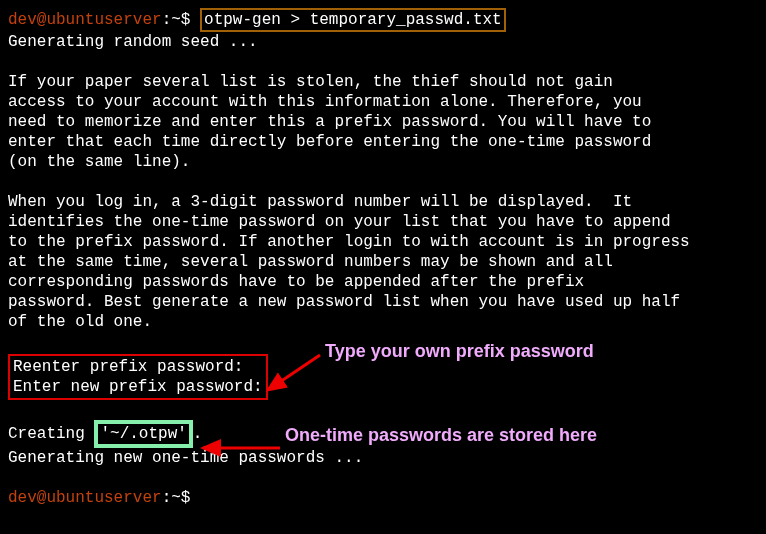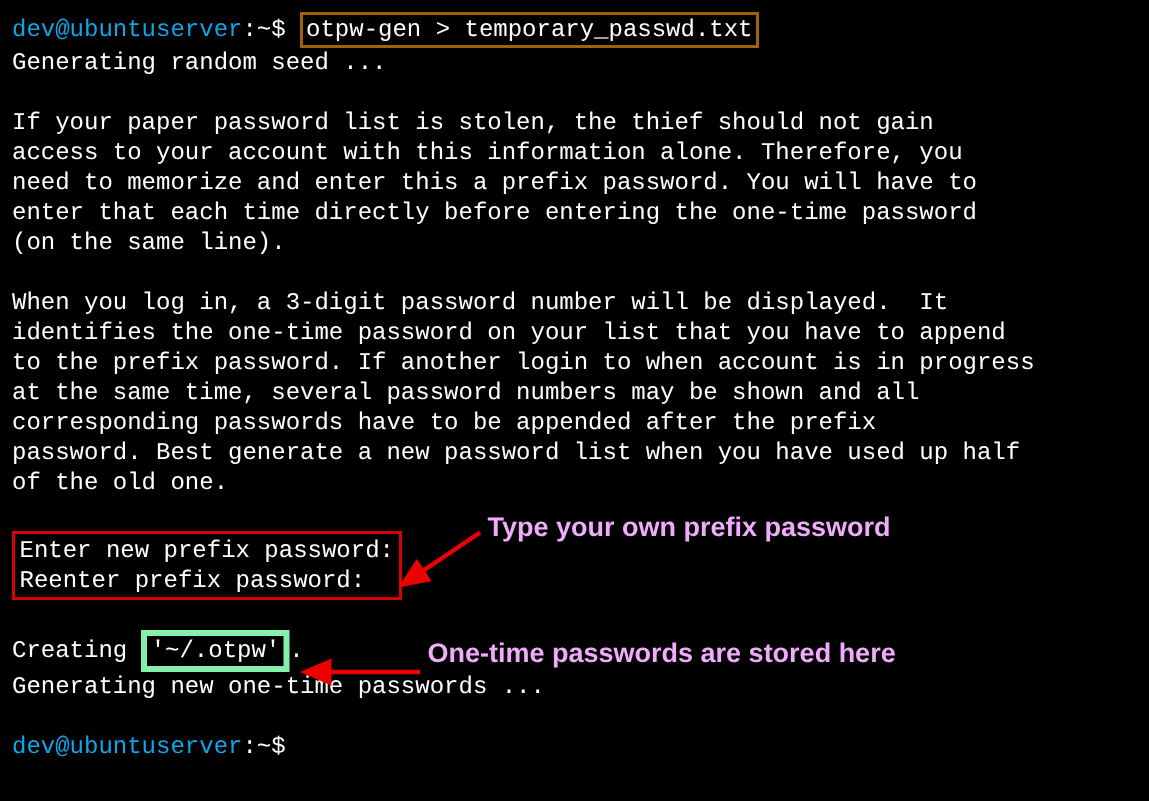--- a/index.html
+++ b/index.html
@@ -16,21 +16,21 @@
       height: 534px;
       padding: 8px;
       position: relative;
       overflow: hidden;
       line-height: 1.25;
     }
     .terminal-line {
       white-space: pre-wrap;
     }
     .prompt-user {
-      color: #0ea5e9;
+      color: #c2410c;
     }
     .command-box {
       border: 2px solid #a16207;
       padding: 0 2px;
       display: inline-block;
     }
     .prefix-box {
       border: 2px solid #d00;
       display: inline-block;
       padding: 1px 3px;
@@ -59,39 +59,39 @@
 </head>
 <body>
 
 
 
 <div class="terminal-line"><span class="prompt-user">dev@ubuntuserver</span><span>:~$ </span><span class="command-box">otpw-gen &gt; temporary_passwd.txt</span></div>
 
 <div class="terminal-line">Generating random seed ...</div>
 <div class="blank-line"></div>
 
-<div class="terminal-line">If your paper password list is stolen, the thief should not gain</div>
+<div class="terminal-line">If your paper several list is stolen, the thief should not gain</div>
 <div class="terminal-line">access to your account with this information alone. Therefore, you</div>
 <div class="terminal-line">need to memorize and enter this a prefix password. You will have to</div>
 <div class="terminal-line">enter that each time directly before entering the one-time password</div>
 <div class="terminal-line">(on the same line).</div>
 <div class="blank-line"></div>
 
 <div class="terminal-line">When you log in, a 3-digit password number will be displayed.  It</div>
 <div class="terminal-line">identifies the one-time password on your list that you have to append</div>
-<div class="terminal-line">to the prefix password. If another login to when account is in progress</div>
+<div class="terminal-line">to the prefix password. If another login to with account is in progress</div>
 <div class="terminal-line">at the same time, several password numbers may be shown and all</div>
 <div class="terminal-line">corresponding passwords have to be appended after the prefix</div>
 <div class="terminal-line">password. Best generate a new password list when you have used up half</div>
 <div class="terminal-line">of the old one.</div>
 <div class="blank-line"></div>
 
 <div class="prefix-box">
+  <div class="terminal-line">Reenter prefix password:</div>
   <div class="terminal-line">Enter new prefix password:</div>
-  <div class="terminal-line">Reenter prefix password:</div>
 </div>
 <div class="blank-line"></div>
 
 <div class="terminal-line"><span>Creating </span><span class="path-box">'~/.otpw'</span><span>.</span></div>
 
 <div class="terminal-line">Generating new one-time passwords ...</div>
 <div class="blank-line"></div>
 
 <div class="terminal-line"><span class="prompt-user">dev@ubuntuserver</span><span>:~$</span></div>
 

